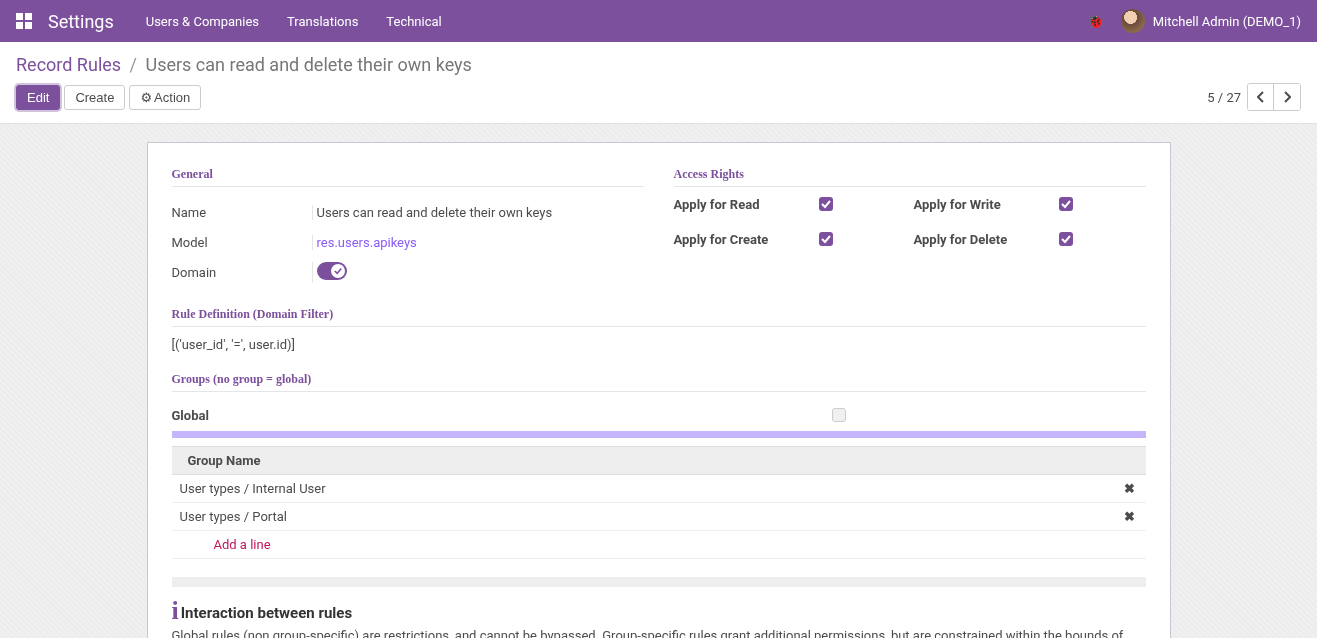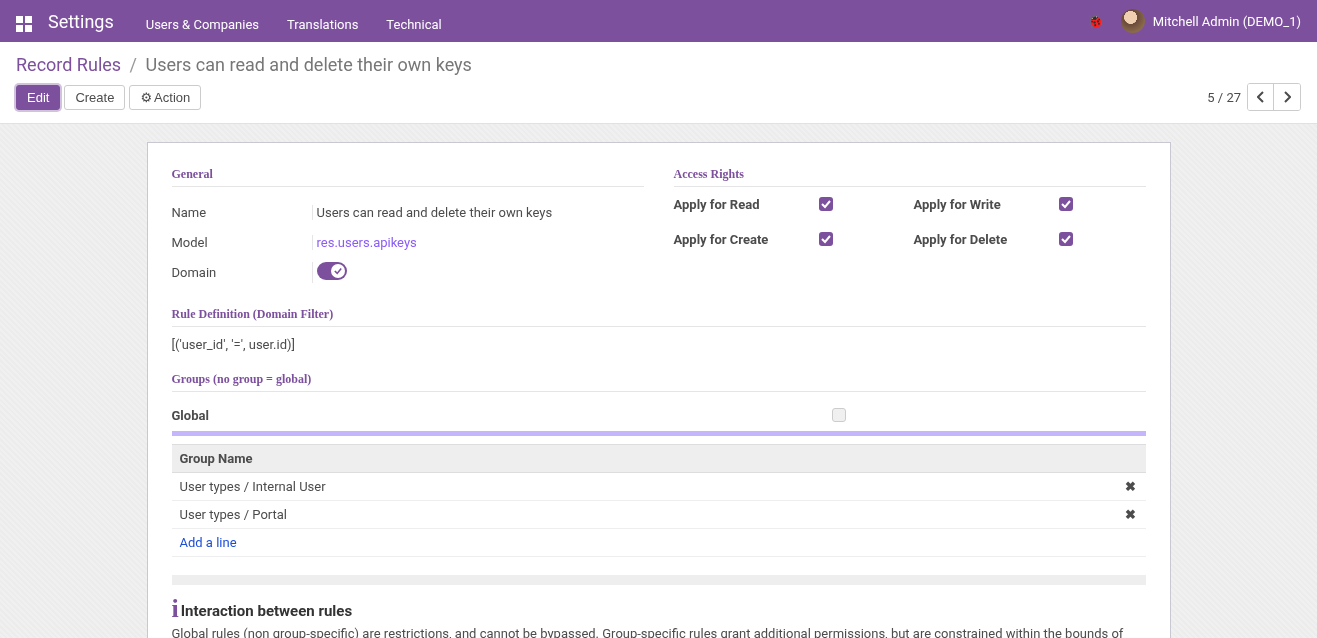--- a/index.html
+++ b/index.html
@@ -17,21 +17,21 @@
 .navbar {
   background: #7c509d;
   color: #fff;
   height: 42px;
   display: flex;
   align-items: center;
   padding: 0 16px;
 }
 .navbar-left {
   display: flex;
-  align-items: flex-end;
+  align-items: center;
   gap: 16px;
 }
 .apps-icon {
   display: grid;
   grid-template-columns: repeat(2, 7px);
   grid-template-rows: repeat(2, 7px);
   gap: 2px;
   cursor: pointer;
 }
 .apps-icon span {
@@ -258,21 +258,21 @@
 }
 .section-spacer {
   margin-top: 20px;
 }
 .domain-text {
   font-size: 13px;
   margin-top: 6px;
 }
 .groups-row {
   display:flex;
-  border-bottom: 5px solid #c4b5fd;
+  border-bottom: 7px solid #c4b5fd;
   padding: 6px 0;
 }
 .groups-label {
   width: 660px;
   font-weight:700;
 }
 .groups-cb {
   width: 14px;
   height:14px;
   border:1px solid #ccc;
@@ -281,40 +281,41 @@
   display:inline-block;
 }
 .groups-table {
   width: 100%;
   border-collapse: collapse;
   margin-top: 8px;
 }
 .groups-table th {
   text-align: left;
   background: #eee;
-  padding: 6px 8px;
+  padding: 6px 16px;
   font-weight: 700;
   font-size: 13px;
   border-top: 1px solid #ddd;
   border-bottom: 1px solid #ddd;
 }
 .groups-table td {
   padding: 6px 8px;
   border-bottom: 1px solid #eee;
   font-size: 13px;
 }
 .groups-table td.del {
   width: 30px;
   text-align: center;
   cursor: pointer;
   font-weight:bold;
 }
 .add-line {
-  color: #1d4ed8;
-  cursor: pointer;
+  color: #be185d;
+  cursor: pointer;
+  margin-left: 34px;
 }
 .sep-bar {
   height: 10px;
   background: #eee;
   margin: 18px 0 14px 0;
 }
 .info-block {
 }
 .info-title {
   font-weight: 700;

